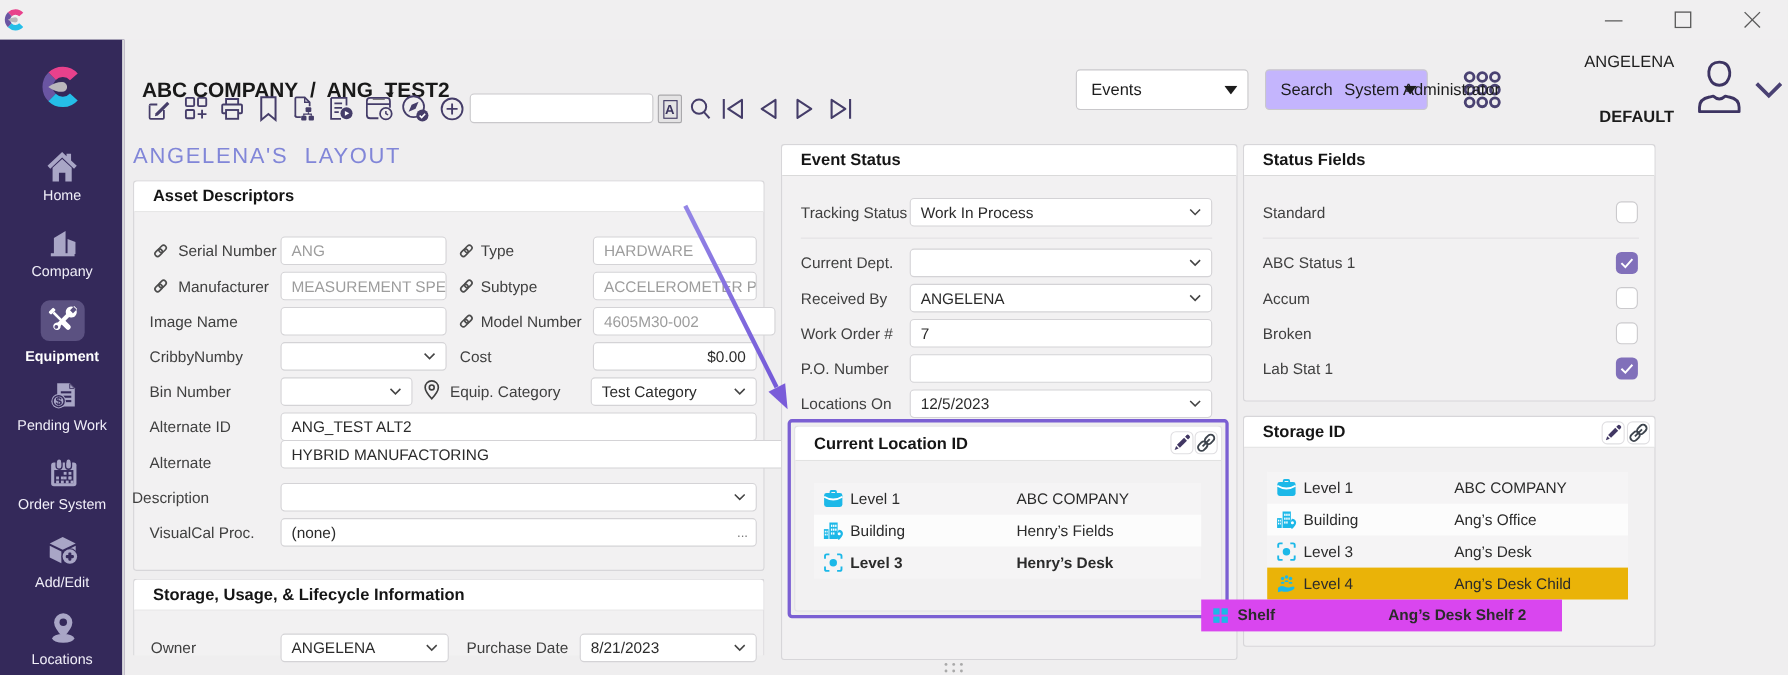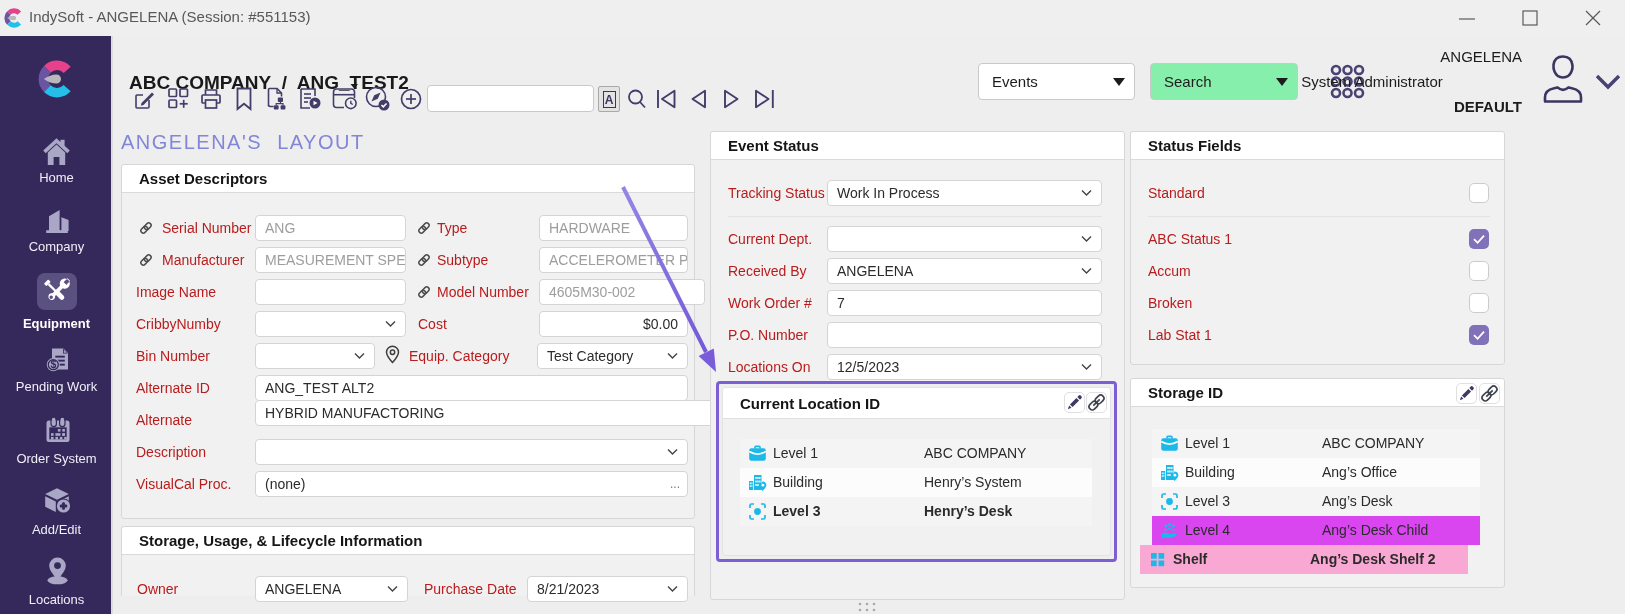--- a/index.html
+++ b/index.html
@@ -1,21 +1,21 @@
 <!DOCTYPE html>
 <html><head><meta charset="utf-8"><style>
 *{margin:0;padding:0;box-sizing:border-box}
 html,body{width:1625px;height:614px;overflow:hidden;background:#efeeef;font-family:"Liberation Sans",sans-serif;color:#222}
 .abs{position:absolute}
 #titlebar{position:absolute;left:0;top:0;width:1625px;height:36px;background:#f0eff0;font-size:15px;color:#585858}
 #sidebar{position:absolute;left:0;top:36px;width:113px;height:578px;background:#34295a;border-right:2px solid #dcdbde}
 .nav{position:absolute;width:113px;text-align:center;color:#f0eef8;font-size:13px}
 .panel{position:absolute;background:#f2f1f2;border:1px solid #d7d6d9;border-radius:3px}
 .phead{background:#fff;border-bottom:1px solid #dadada;height:28px;font-weight:bold;font-size:15px;color:#151515;line-height:28px;padding-left:17px;border-radius:3px 3px 0 0}
-.lbl{position:absolute;font-size:14px;color:#b91c1c;height:26px;line-height:26px;white-space:nowrap}
+.lbl{position:absolute;font-size:14px;color:#404040;height:26px;line-height:26px;white-space:nowrap}
 .inp{position:absolute;height:26px;background:#fff;border:1px solid #d4d3d6;border-radius:4px;font-size:14px;line-height:24px;padding:0 9px;color:#2b2b2b;white-space:nowrap;overflow:hidden}
 .dis{color:#9d9d9d}
 .sep{position:absolute;height:1px;background:#e3e2e4}
 .chev{position:absolute;right:9px;top:8px;width:11px;height:8px}
 .cb{position:absolute;width:20px;height:20px;border:1px solid #cbcacd;border-radius:5px;background:#fff}
 .cb.on{background:#8170ba;border:none}
 .trow{position:absolute;font-size:14px;color:#2b2b2b}
 .ticon{position:absolute;left:8px;top:5px}
 .tlbl{position:absolute;left:33px;line-height:29px}
 .bold{font-weight:bold}
@@ -26,21 +26,20 @@
 
 <div id="titlebar">
   <svg class="abs" style="left:3px;top:7px" width="22" height="22" viewBox="0 0 40 40">
     <g fill="none" stroke-width="9">
         <path d="M29.66 11.3 A13 13 0 0 0 10.8 10.8" stroke="#e8418c"></path>
         <path d="M10.8 10.8 A13 13 0 0 0 10.8 29.2" stroke="#6a55a2"></path>
         <path d="M10.8 29.2 A13 13 0 0 0 29.66 28.7" stroke="#25bee8"></path>
       </g>
     <path d="M7.5 20 Q13.5 15.7 19.5 15.7 A4.3 4.3 0 0 1 19.5 24.3 Q13.5 24.3 7.5 20 Z" fill="#b9b7bc"></path>
   </svg>
-  <div class="abs" style="left:29px;top:8px">IndySoft - ANGELENA (Session: #551153)</div>
   <svg class="abs" style="left:1455px;top:10px" width="160" height="16" viewBox="0 0 160 16" fill="none" stroke="#5a5a5a" stroke-width="1.2">
     <line x1="4" y1="9" x2="20" y2="9"></line>
     <rect x="68" y="1" width="14" height="14"></rect>
     <line x1="131" y1="1" x2="145" y2="15"></line>
       <line x1="145" y1="1" x2="131" y2="15"></line>
   </svg>
 </div>
 
 <div id="sidebar">
   <svg class="abs" style="left:36px;top:22px" width="42" height="42" viewBox="0 0 40 40">
@@ -225,37 +224,37 @@
   <path d="M50 1.8 L37.5 10 L50 18.2 Z"></path>
   <path d="M70 1.8 L82.5 10 L70 18.2 Z"></path>
   <path d="M101 1.8 L113.5 10 L101 18.2 Z"></path>
     <line x1="117.8" y1="1" x2="117.8" y2="19"></line>
 </svg>
 
 <div class="abs" style="left:978px;top:63px;width:157px;height:37px;background:#fff;border:1px solid #c9c8cb;border-radius:4px;font-size:15px;color:#1c1c1c;line-height:35px;padding-left:13px">Events</div>
 <svg class="abs" style="left:1113px;top:78px" width="12" height="8" viewBox="0 0 12 8">
     <path d="M0 0 H12 L6 8 Z" fill="#1c1c1c"></path>
   </svg>
-<div class="abs" style="left:1150px;top:63px;width:148px;height:37px;background:#86efac;border:1px solid #c9c8cb;border-radius:4px;font-size:15px;color:#1c1c1c;line-height:35px;padding-left:13px">Search</div>
+<div class="abs" style="left:1150px;top:63px;width:148px;height:37px;background:#c4b5fd;border:1px solid #c9c8cb;border-radius:4px;font-size:15px;color:#1c1c1c;line-height:35px;padding-left:13px">Search</div>
 <svg class="abs" style="left:1276px;top:78px" width="12" height="8" viewBox="0 0 12 8">
     <path d="M0 0 H12 L6 8 Z" fill="#1c1c1c"></path>
   </svg>
 <svg class="abs" style="left:1330px;top:64px" width="35" height="35" viewBox="0 0 35 35" fill="none" stroke="#4a4272" stroke-width="2.6">
   <circle cx="6" cy="6" r="4"></circle>
     <circle cx="17.5" cy="6" r="4"></circle>
     <circle cx="29" cy="6" r="4"></circle>
   <circle cx="6" cy="17.5" r="4"></circle>
     <circle cx="17.5" cy="17.5" r="4"></circle>
     <circle cx="29" cy="17.5" r="4"></circle>
   <circle cx="6" cy="29" r="4"></circle>
     <circle cx="17.5" cy="29" r="4"></circle>
     <circle cx="29" cy="29" r="4"></circle>
 </svg>
 <div class="abs" style="left:1222px;top:48px;width:300px;text-align:right;font-size:15px;color:#1c1c1c">ANGELENA</div>
-<div class="abs" style="left:1222px;top:73px;width:300px;text-align:center;font-size:15px;color:#1c1c1c">System Administrator</div>
+<div class="abs" style="left:1222px;top:73px;width:300px;text-align:left;font-size:15px;color:#1c1c1c">System Administrator</div>
 <div class="abs" style="left:1222px;top:98px;width:300px;text-align:right;font-size:15px;font-weight:bold;color:#1c1c1c">DEFAULT</div>
 <svg class="abs" style="left:1536px;top:53px" width="54" height="50" viewBox="0 0 54 50" fill="none" stroke="#3d3462" stroke-width="2.6">
   <path d="M17.5 12 Q18.5 3.5 27 3.5 Q35.5 3.5 36.5 12.5 Q36.8 16 35.5 18.5 Q33 24.5 27 24.5 Q21 24.5 18.5 18.5 Q17.2 16 17.5 12 Z"></path>
   <path d="M9 48.5 V44.5 Q9 37 18 35.2 L21.5 34.4 Q27 39.5 32.5 34.4 L36 35.2 Q45 37 45 44.5 V48.5 Z" stroke-linejoin="round"></path>
 </svg>
 <svg class="abs" style="left:1595px;top:74px" width="26" height="16" viewBox="0 0 26 16" fill="none" stroke="#4a4173" stroke-width="3.4">
     <path d="M2 2 L13 13 L24 2"></path>
   </svg>
 
 <div class="abs" style="left:121px;top:131px;font-size:20px;color:#8186d8;letter-spacing:1.5px;word-spacing:8px">ANGELENA'S LAYOUT</div>
@@ -335,21 +334,21 @@
     </svg></div>
 
 <div class="lbl" style="left:136px;top:375px">Alternate ID</div>
 <div class="inp" style="left:255px;top:375px;width:433px">ANG_TEST ALT2</div>
 
 <div class="lbl" style="left:136px;top:407px">Alternate</div>
 <div class="inp" style="left:255px;top:400px;width:521px">HYBRID MANUFACTORING<svg class="chev" viewBox="0 0 11 8" fill="none" stroke="#444" stroke-width="1.4">
       <path d="M1 1.5 L5.5 6 L10 1.5"></path>
     </svg></div>
 
-<div class="lbl" style="left:136px;top:439px">Description</div>
+<div class="lbl" style="left:120px;top:439px">Description</div>
 <div class="inp" style="left:255px;top:439px;width:433px">
     <svg class="chev" viewBox="0 0 11 8" fill="none" stroke="#444" stroke-width="1.4">
       <path d="M1 1.5 L5.5 6 L10 1.5"></path>
     </svg>
   </div>
 
 <div class="lbl" style="left:136px;top:471px">VisualCal Proc.</div>
 <div class="inp" style="left:255px;top:471px;width:433px">(none)<span style="position:absolute;right:7px;top:0;color:#777;font-size:12px">...</span></div>
 
 <div class="panel" style="left:121px;top:526px;width:574px;height:70px;border-bottom:none;border-radius:3px 3px 0 0">
@@ -438,21 +437,21 @@
         <rect x="7.4" y="7.5" width="1.3" height="2" fill="#fff"></rect>
         <rect x="9.3" y="7.5" width="1.3" height="2" fill="#fff"></rect>
         <rect x="11.2" y="7.5" width="1.3" height="2" fill="#fff"></rect>
         <rect x="7.4" y="11" width="1.3" height="2" fill="#fff"></rect>
         <rect x="9.3" y="11" width="1.3" height="2" fill="#fff"></rect>
         <path d="M14.5 8.5 A3.8 3.8 0 0 1 18.3 12.3 Q18.3 14.5 14.5 18 Q12.5 16 11.6 14.3 Z"></path>
         <circle cx="14.9" cy="12.2" r="1.4" fill="#fff"></circle>
       </g>
     </svg>
   <div class="tlbl">Building</div>
-    <div class="tlbl" style="left:184px">Henry’s System</div>
+    <div class="tlbl" style="left:184px">Henry’s Fields</div>
 </div>
 <div class="trow bold" style="left:740px;top:497px;width:352px;height:29px;background:#f5f4f5">
   <svg class="ticon foc" width="19" height="19" viewBox="0 0 19 19">
       <g fill="none" stroke="#1cb8e8" stroke-width="1.7">
         <path d="M2 6 V3.5 Q2 2 3.5 2 H6"></path>
         <path d="M13 2 H15.5 Q17 2 17 3.5 V6"></path>
         <path d="M17 13 V15.5 Q17 17 15.5 17 H13"></path>
         <path d="M6 17 H3.5 Q2 17 2 15.5 V13"></path>
       </g>
       <circle cx="9.5" cy="9.5" r="3.4" fill="#1cb8e8"></circle>
@@ -545,36 +544,36 @@
         <path d="M2 6 V3.5 Q2 2 3.5 2 H6"></path>
         <path d="M13 2 H15.5 Q17 2 17 3.5 V6"></path>
         <path d="M17 13 V15.5 Q17 17 15.5 17 H13"></path>
         <path d="M6 17 H3.5 Q2 17 2 15.5 V13"></path>
       </g>
       <circle cx="9.5" cy="9.5" r="3.4" fill="#1cb8e8"></circle>
     </svg>
   <div class="tlbl">Level 3</div>
     <div class="tlbl" style="left:170px">Ang’s Desk</div>
 </div>
-<div class="trow" style="left:1152px;top:516px;width:328px;height:29px;background:#d946ef">
+<div class="trow" style="left:1152px;top:516px;width:328px;height:29px;background:#eab308">
   <svg class="ticon hnd" width="19" height="19" viewBox="0 0 19 19">
       <g fill="#1cb8e8">
         <circle cx="6" cy="5" r="1.6"></circle>
         <circle cx="9.6" cy="3.6" r="1.6"></circle>
         <circle cx="13.2" cy="5" r="1.6"></circle>
         <path d="M4.3 8.6 Q6 7 7.7 8.6 L7.4 9.6 H4.6 Z"></path>
         <path d="M7.9 7.2 Q9.6 5.6 11.3 7.2 L11 8.2 H8.2 Z"></path>
         <path d="M11.5 8.6 Q13.2 7 14.9 8.6 L14.6 9.6 H11.8 Z"></path>
         <path d="M1.8 13.4 Q4.5 10.6 7.5 12.2 Q10.5 13.8 13.5 12.6 Q16.4 11.5 16.8 13 Q17.2 14.6 12.8 16.2 Q8.5 17.8 5.2 16.4 L1.8 17.4 Z"></path>
       </g>
     </svg>
   <div class="tlbl">Level 4</div>
     <div class="tlbl" style="left:170px">Ang’s Desk Child</div>
 </div>
-<div class="trow bold" style="left:1140px;top:545px;width:328px;height:29px;background:#f9a8d4">
+<div class="trow bold" style="left:1092px;top:545px;width:328px;height:29px;background:#d946ef">
   <svg class="ticon shf" width="19" height="19" viewBox="0 0 19 19">
       <g fill="#1cb8e8">
         <rect x="3" y="3" width="5.7" height="5.7"></rect>
         <rect x="10.5" y="3" width="5.7" height="5.7"></rect>
         <rect x="3" y="10.5" width="5.7" height="5.7"></rect>
         <rect x="10.5" y="10.5" width="5.7" height="5.7"></rect>
       </g>
     </svg>
   <div class="tlbl">Shelf</div>
     <div class="tlbl" style="left:170px">Ang’s Desk Shelf 2</div>

